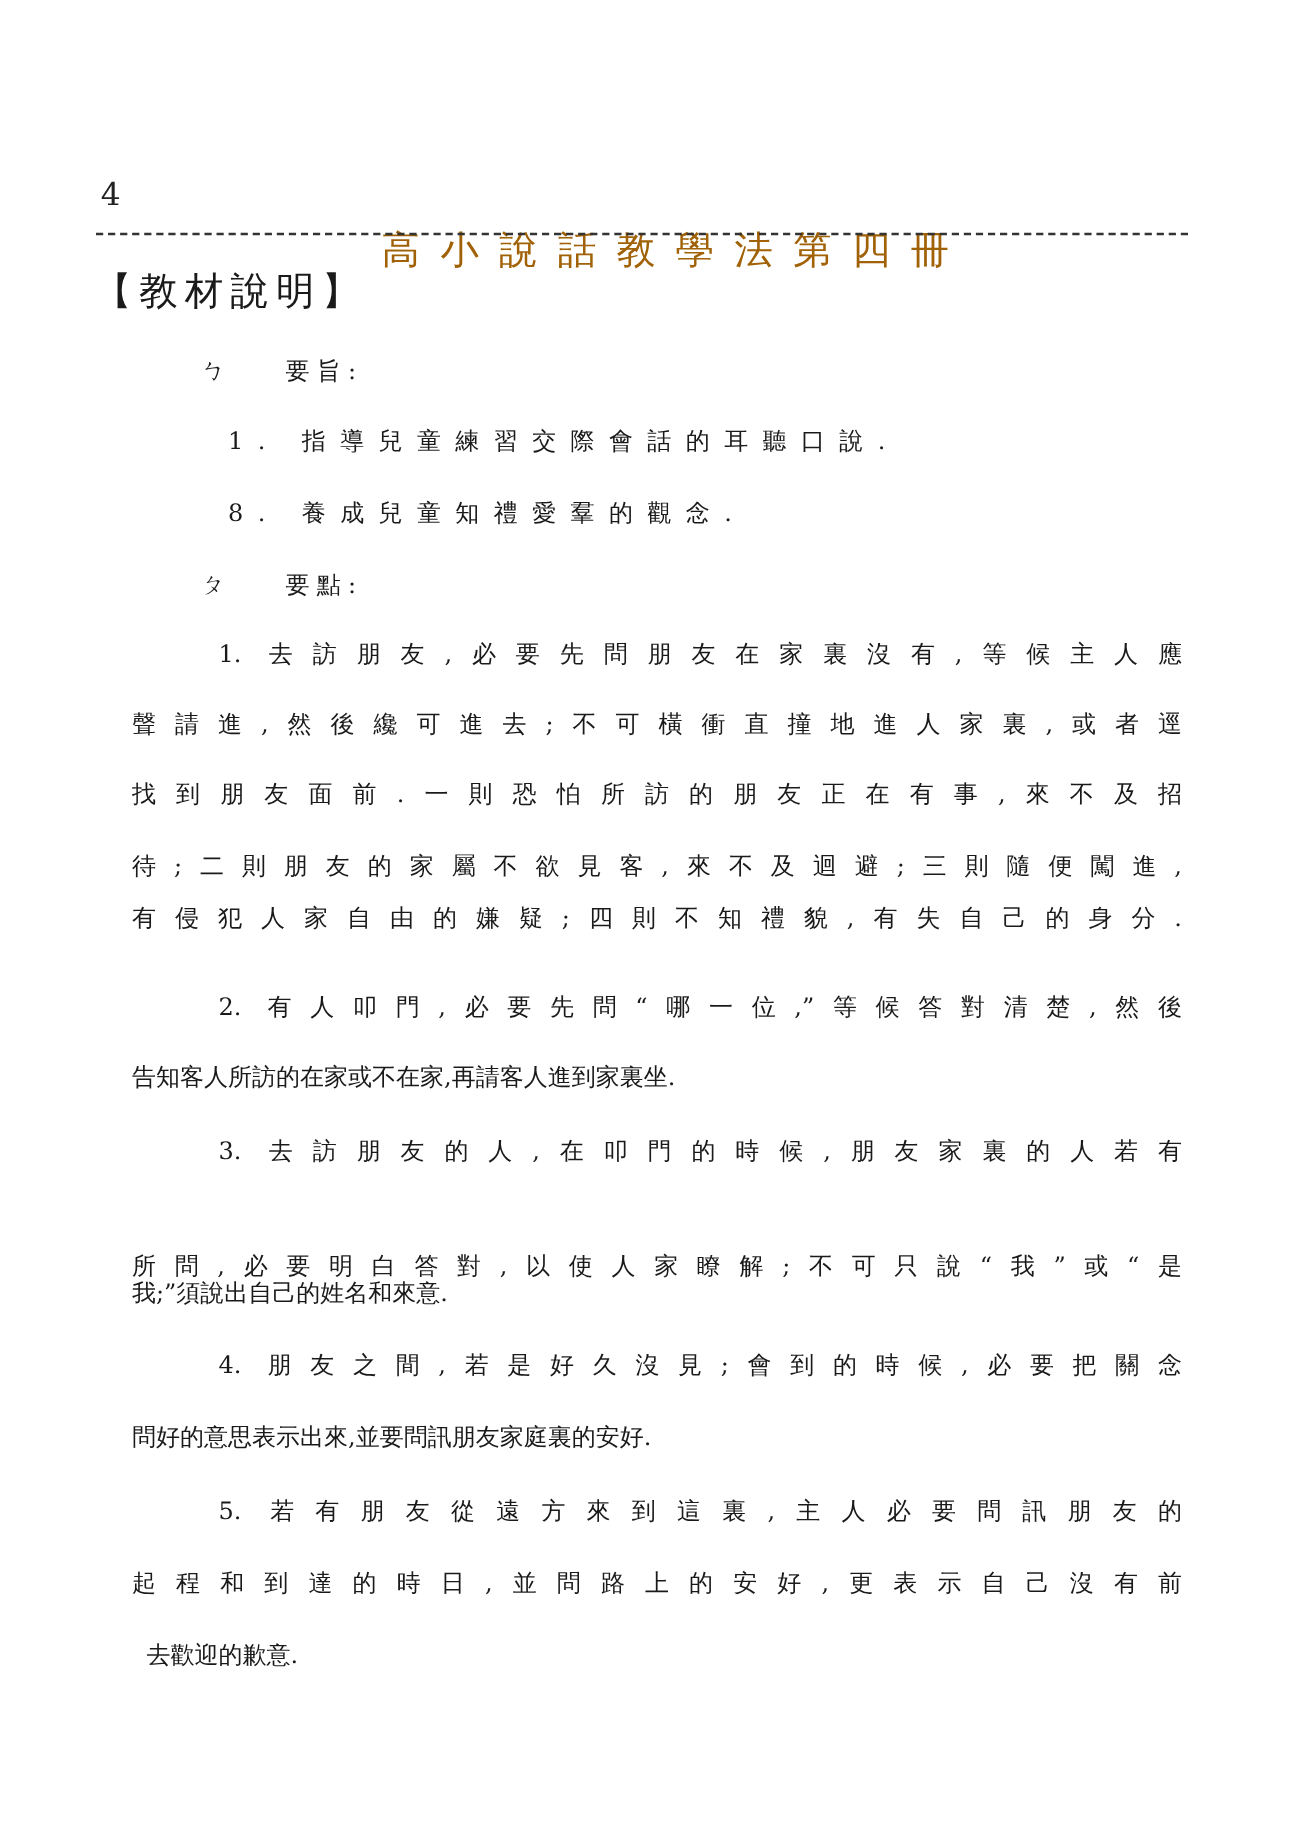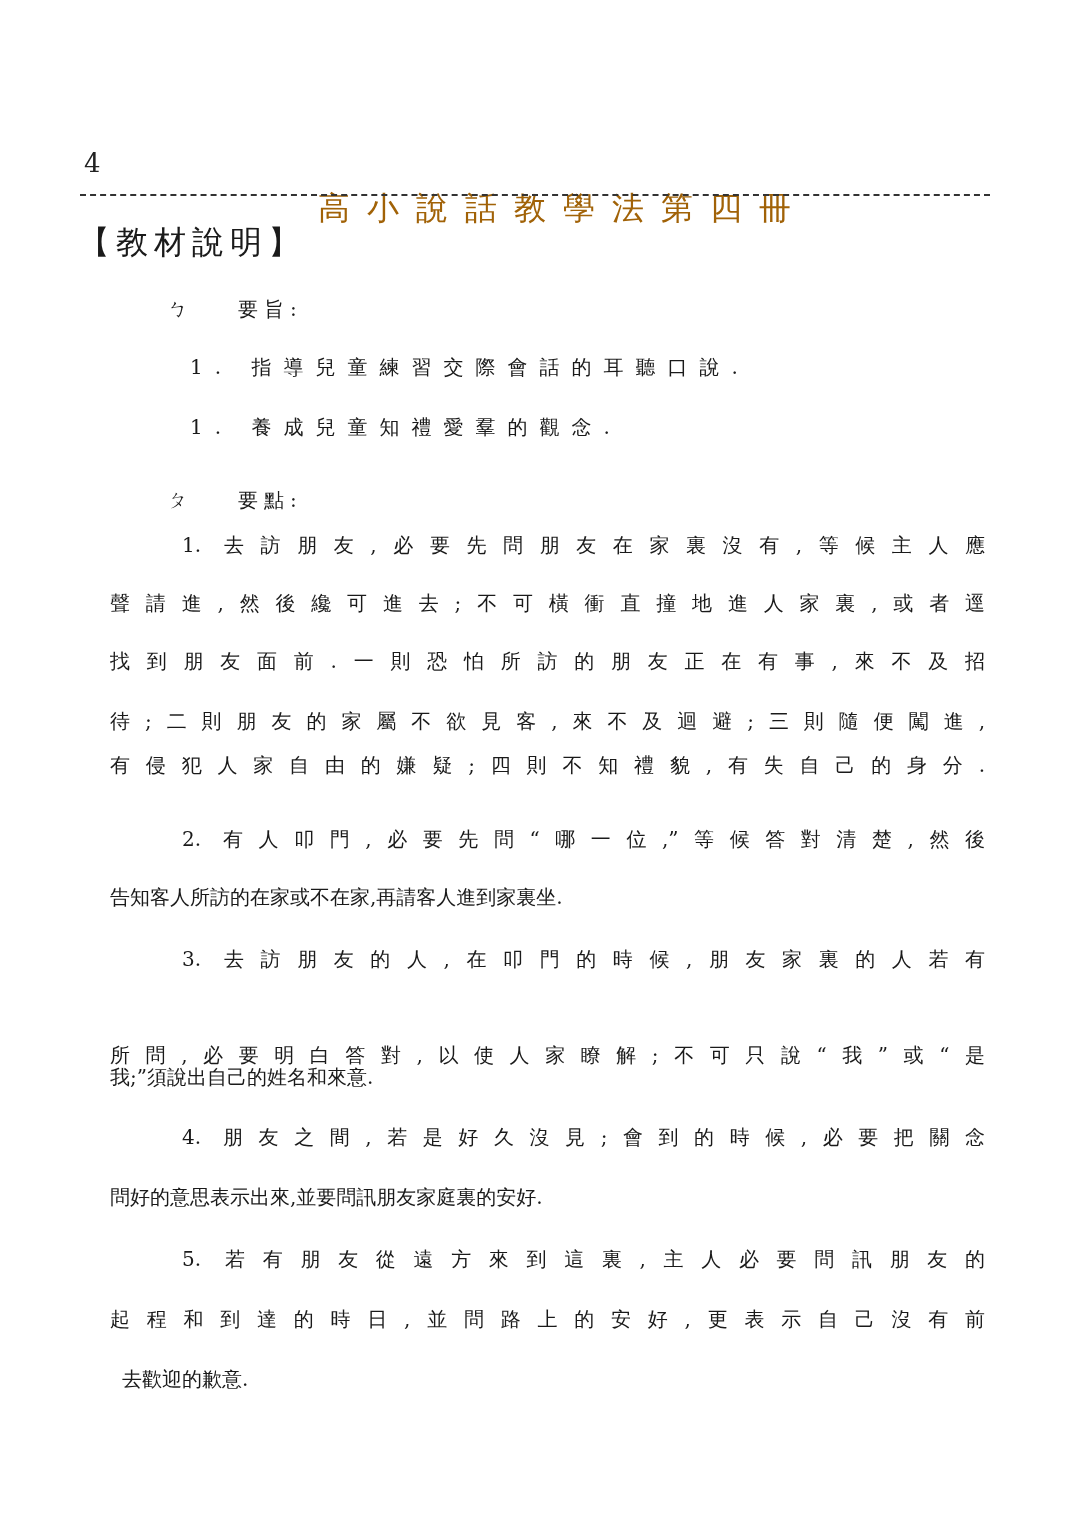--- a/index.html
+++ b/index.html
@@ -75,25 +75,25 @@
   <div class="header-rule"></div>
 </div>
 
 <div class="section-heading">【教材說明】</div>
 
 <div>
   <div class="line sub-heading" style="left:168px; top:292px;">
     <span class="sub-marker">ㄅ</span><span>要旨:</span>
   </div>
   <div class="line item-short" style="left:190px; top:350px;">1. 指導兒童練習交際會話的耳聽口說.</div>
-  <div class="line item-short" style="left:190px; top:410px;">1. 養成兒童知禮愛羣的觀念.</div>
+  <div class="line item-short" style="left:190px; top:410px;">8. 養成兒童知禮愛羣的觀念.</div>
 </div>
 
 <div>
-  <div class="line sub-heading" style="left:168px; top:470px;margin-top:13px;">
+  <div class="line sub-heading" style="left:168px; top:470px;">
     <span class="sub-marker">ㄆ</span><span>要點:</span>
   </div>
 
   <div class="line justified indent" style="top:528px;">1. 去訪朋友,必要先問朋友在家裏沒有,等候主人應</div>
   <div class="line justified" style="top:586px;">聲請進,然後纔可進去;不可橫衝直撞地進人家裏,或者逕</div>
   <div class="line justified" style="top:644px;">找到朋友面前.一則恐怕所訪的朋友正在有事,來不及招</div>
   <div class="line justified" style="top:704px;">待;二則朋友的家屬不欲見客,來不及迴避;三則隨便闖進,</div>
   <div class="line justified" style="top:748px;">有侵犯人家自由的嫌疑;四則不知禮貌,有失自己的身分.</div>
 
   <div class="line justified indent" style="top:822px;">2. 有人叩門,必要先問“哪一位,”等候答對清楚,然後</div>

